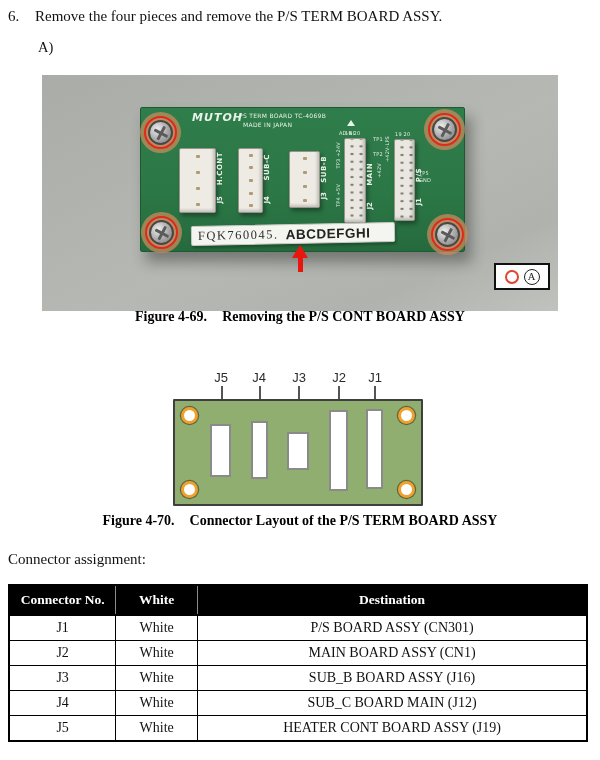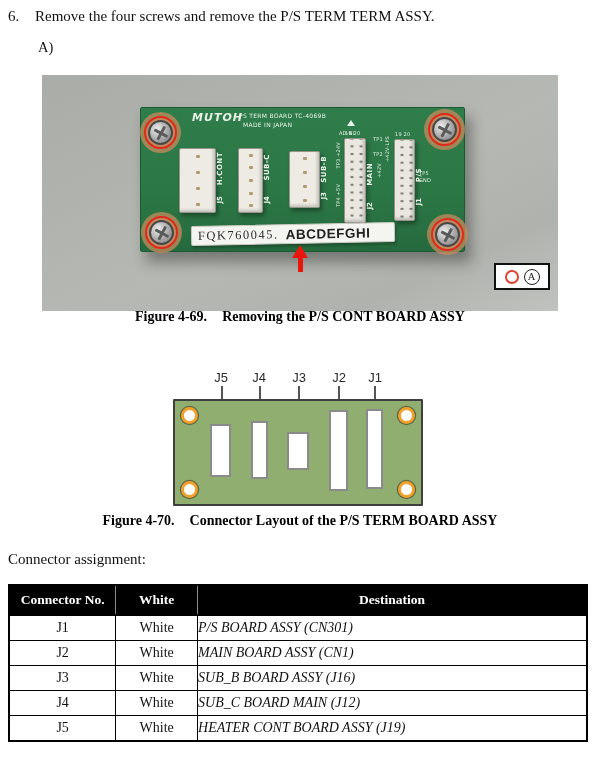--- a/index.html
+++ b/index.html
@@ -122,28 +122,28 @@
   }
   table.conn th{
     background:#000;color:#fff;font-size:13.5px;font-weight:700;
     height:26px;border-bottom:2px solid #000;border-left:1.5px solid #8a8a8a;
   }
   table.conn th:first-child{border-left:none;}
   table.conn td{
     border:1.5px solid #000;height:24px;font-size:14px;background:#fff;padding:0;
   }
   td.c-center{text-align:center;}
-  td.c-dest{text-align:left;padding-left:4px;font-style:italic;}
+  td.c-dest{text-align:center;padding-left:4px;}
 </style>
 </head>
 <body>
 
 <div class="step-line">
   <span class="step-num">6.</span>
-  <span>Remove the four screws and remove the P/S TERM TERM ASSY.</span>
+  <span>Remove the four pieces and remove the P/S TERM BOARD ASSY.</span>
 </div>
 <div class="substep-line">
   <span class="substep-label">A)</span>
 </div>
 
 <div class="photo">
   <div class="pcb">
 
     <span class="silk brand" style="left:38px;top:3px;">MUTOH</span>
     <span class="silk silk-small" style="left:98px;top:4px;">PS TERM BOARD TC-4069B</span>

